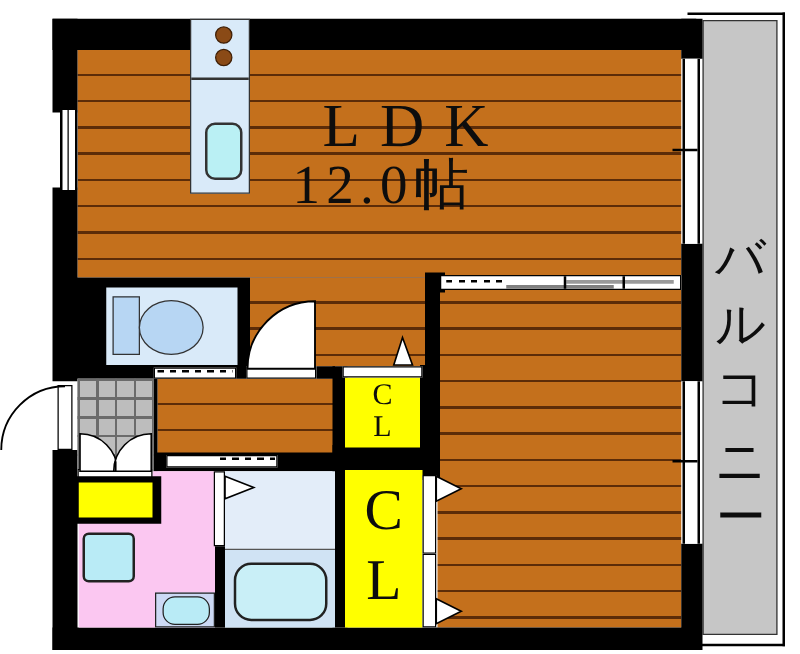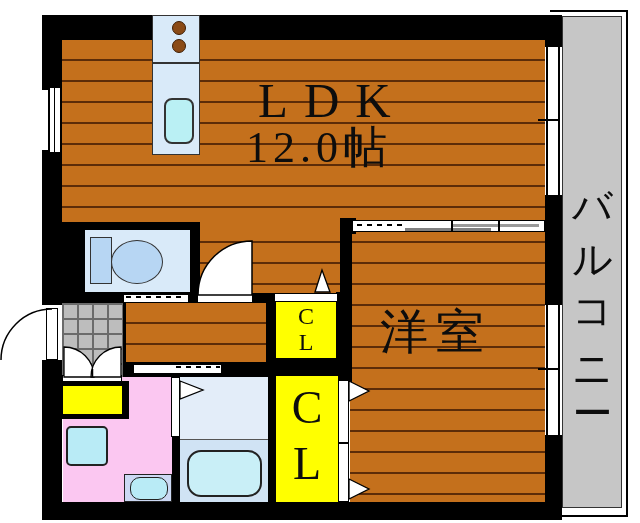--- a/index.html
+++ b/index.html
@@ -129,16 +129,15 @@
     <path d="M121,377 L121,347 A30,30 0 0 0 91,377 Z" fill="#ffffff" stroke="#000" stroke-width="1.3"></path>
     <line x1="92.5" y1="369" x2="92.5" y2="377" stroke="#000" stroke-width="1.5"></line>
 
     <path d="M180,381 L203,390 L180,399 Z" fill="#ffffff" stroke="#000" stroke-width="1.3"></path>
     <path d="M315,292 L322,270 L330,292 Z" fill="#ffffff" stroke="#000" stroke-width="1.3"></path>
     <path d="M349,381 L369,391 L349,401 Z" fill="#ffffff" stroke="#000" stroke-width="1.3"></path>
     <path d="M349,479 L369,489 L349,499 Z" fill="#ffffff" stroke="#000" stroke-width="1.3"></path>
   </svg>
 
   <div class="label" style="left:258px;top:72px;font-size:49px;letter-spacing:16px;">LDK</div>
-  <div class="label" style="left:246px;top:118px;font-size:44px;letter-spacing:5px;">12.0帖</div>
-  <div class="label" style="left:380px;top:300px;font-size:48px;letter-spacing:8px;">洋室</div>
+  <div class="label" style="left:234px;top:118px;font-size:44px;letter-spacing:5px;">12.0帖</div>
 
 </div>
 
 </body></html>

